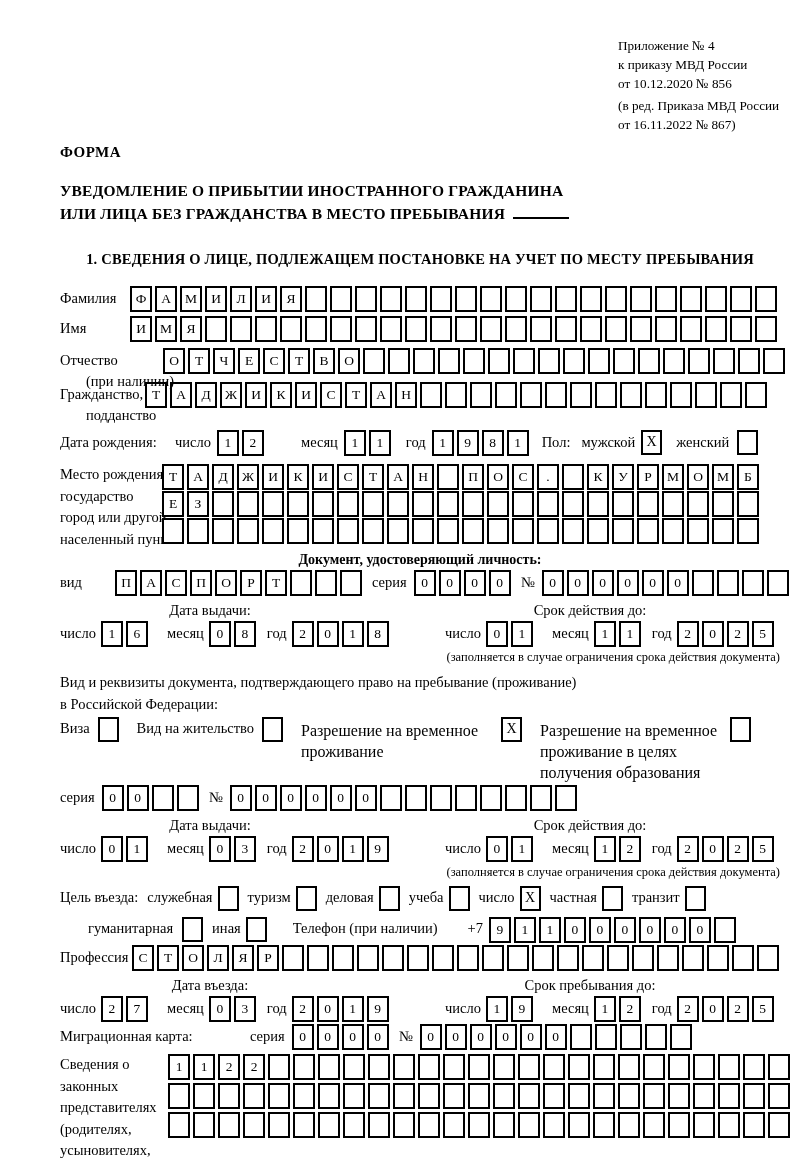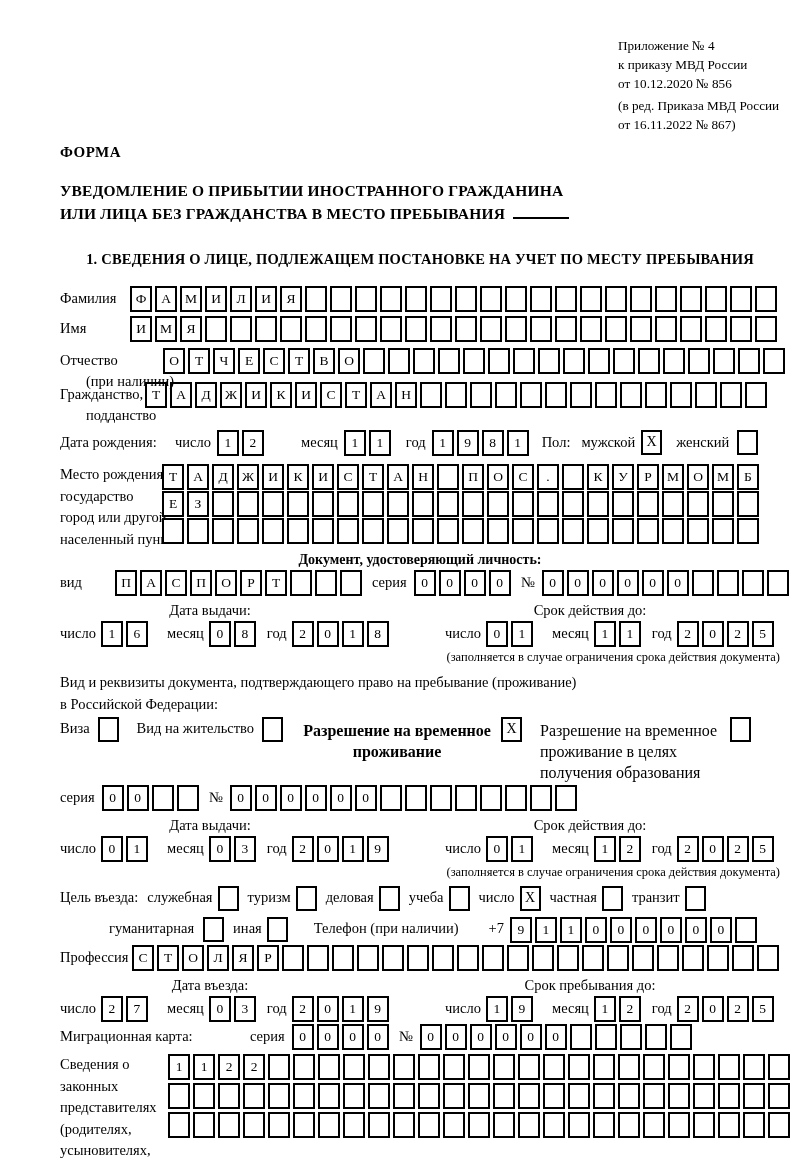--- a/index.html
+++ b/index.html
@@ -58,28 +58,28 @@
   .drow .t { padding-top:4px; margin-right:5px; }
   .drow .tm { margin-left:16px; } .drow .ty { margin-left:8px; }
   .footnote-right { text-align:right; font-size:12.5px; margin-top:3px; }
 
   .plain { font-size:14.5px; line-height:22px; margin-top:6px; }
 
   .opts { display:flex; align-items:flex-start; margin-top:2px; }
   .opt { display:flex; align-items:flex-start; }
   .opt .checkbox { margin-left:8px; }
   .olabel { font-size:14.5px; padding-top:3px; }
-  .ol2 { width:192px; text-align:center; white-space:normal; line-height:21px; padding-top:3px;font-weight:bold; }
+  .ol2 { width:192px; white-space:normal; line-height:21px; padding-top:3px; }
   .ol3 { width:182px; text-align:left; white-space:normal; line-height:21px; padding-top:3px; }
   .opt + .opt { margin-left:18px; }
 
   .purpose { display:flex; align-items:flex-start; margin-top:6px; font-size:14.5px; white-space:nowrap; }
   .purpose .pl { margin-left:9px; margin-right:5px; padding-top:3px; }
   .purpose .pl0 { padding-top:3px; }
-  .purpose2 { margin-left:49px; }
+  .purpose2 { margin-left:28px; }
   .phlabel { margin-left:26px; padding-top:3px; }
   .pprefix { margin-left:30px; margin-right:6px; padding-top:3px; }
 
   .reps { display:flex; align-items:flex-start; margin-top:4px; }
   .rep-label { width:108px; flex:none; font-size:14.5px; line-height:21.5px; }
   .rep-cells .cells { display:block; margin-bottom:3px; }
 </style>
 </head>
 <body>
 

